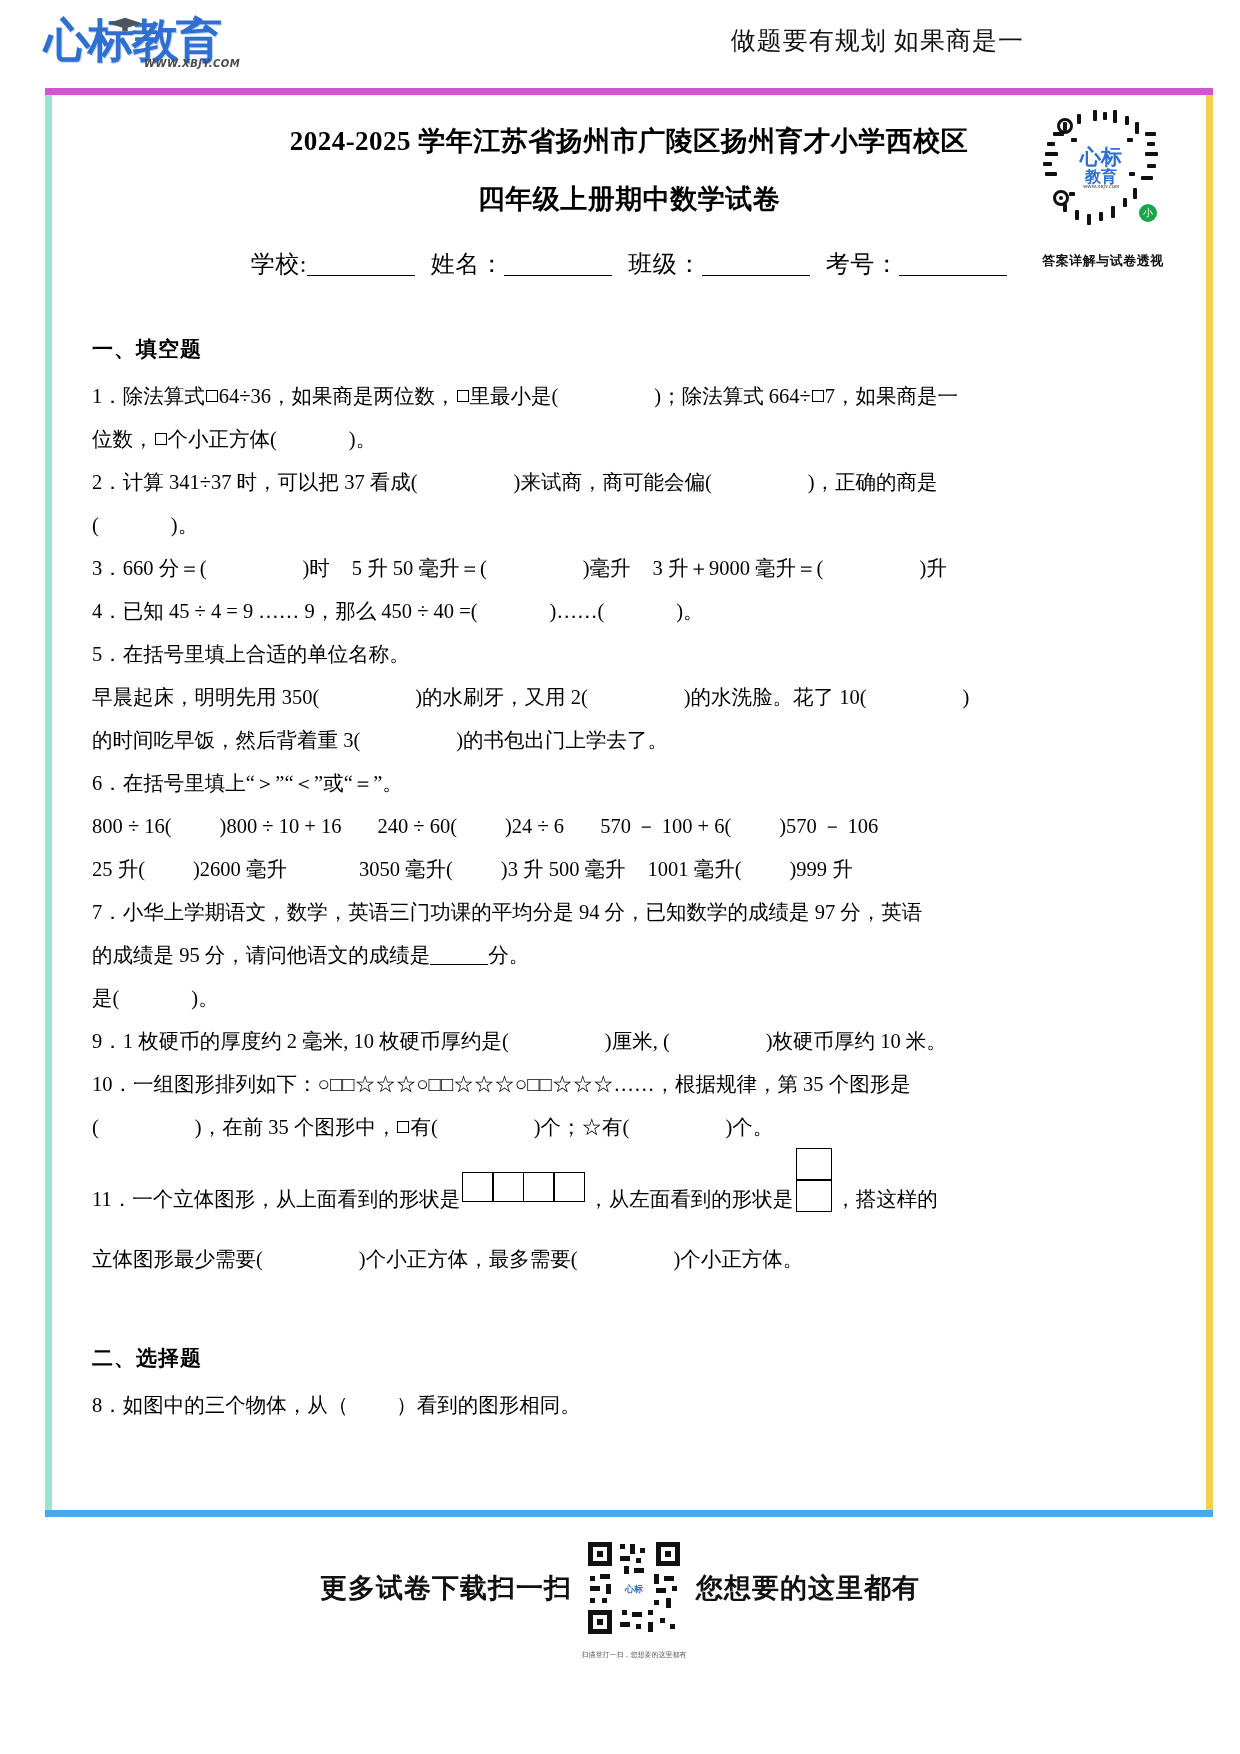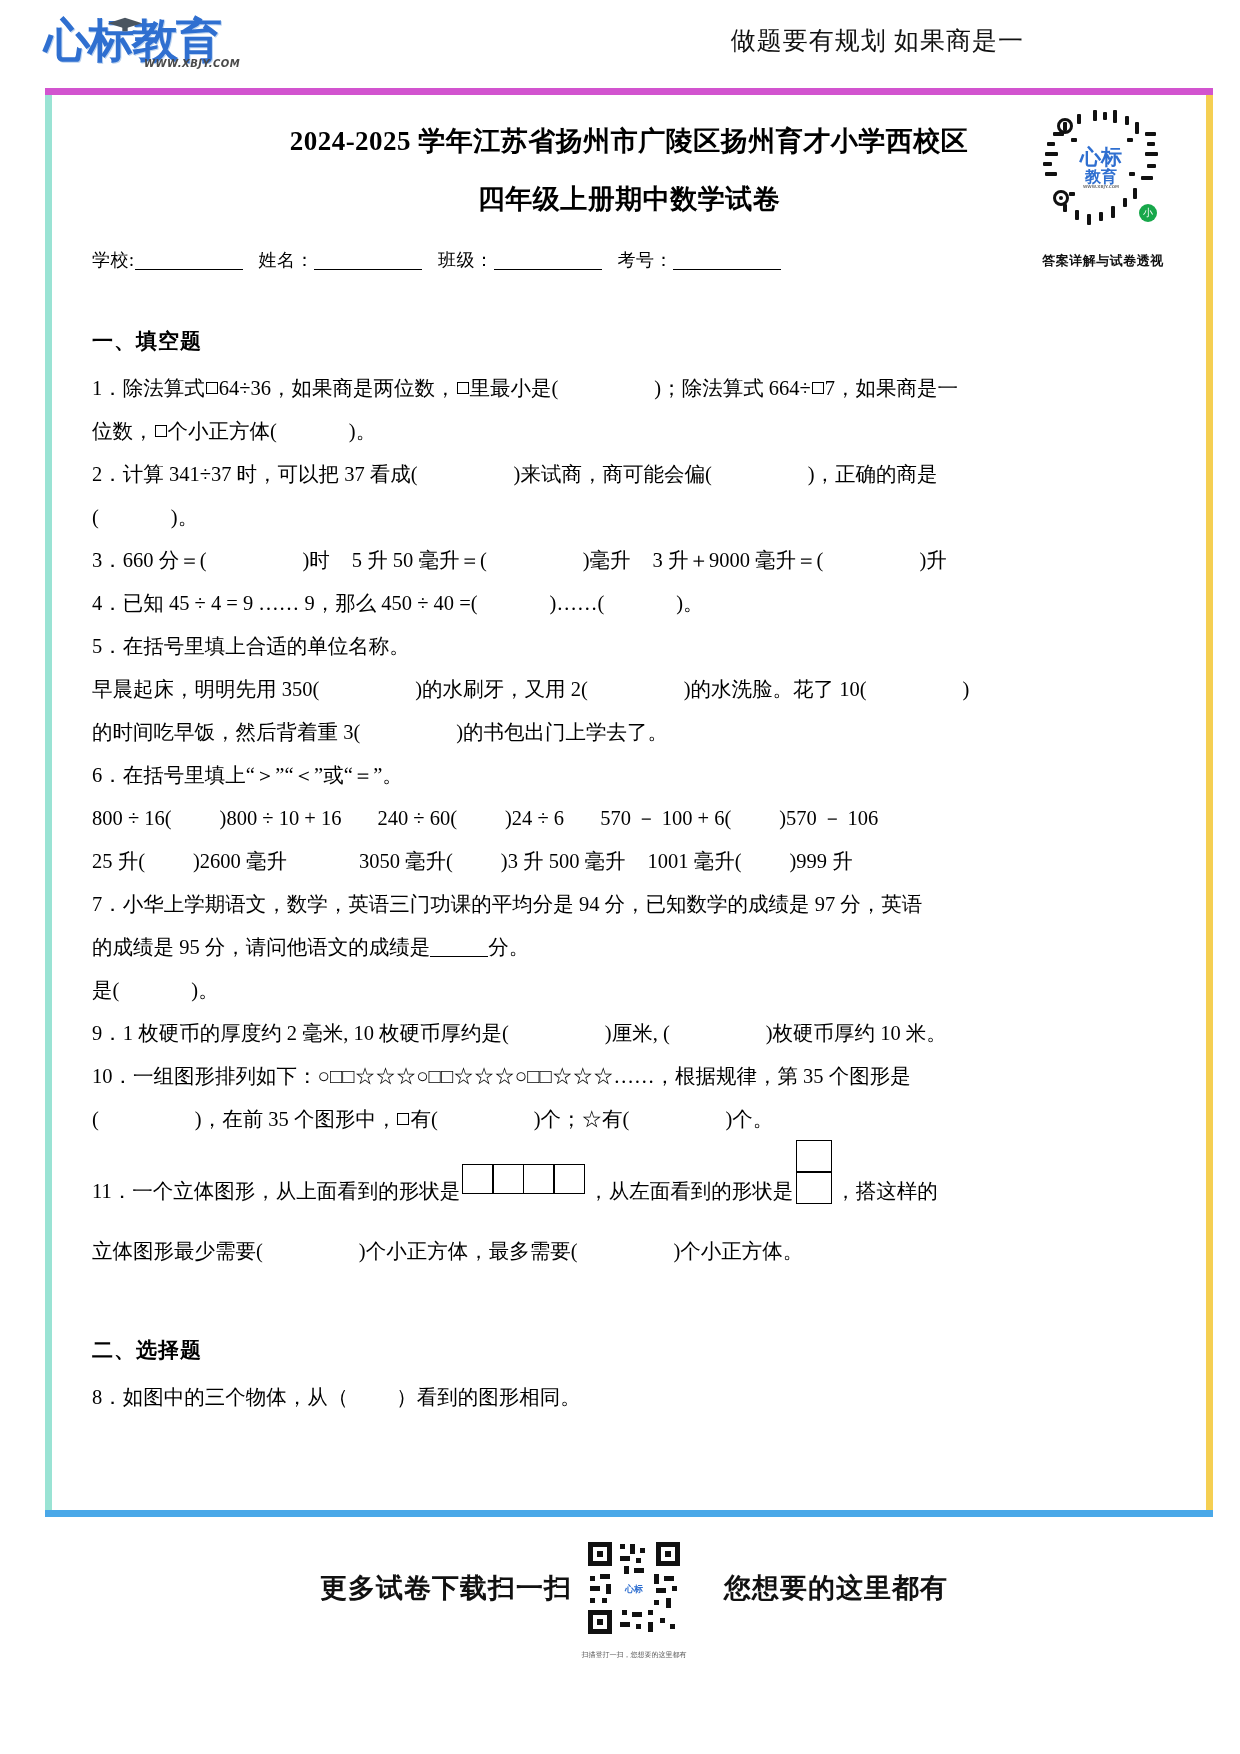--- a/index.html
+++ b/index.html
@@ -171,22 +171,22 @@
     width: 150px;
     text-align: center;
     font-size: 13px;
     font-weight: bold;
     color: #111;
     letter-spacing: 0.5px;
     white-space: nowrap;
   }
 
   .idline {
-    text-align: left;
-    font-size: 18px;
+    text-align: center;
+    font-size: 24px;
     margin-top: 26px;
     color: #000;
     letter-spacing: 0.5px;
   }
   .idline .ul {
     display: inline-block;
     border-bottom: 1.6px solid #000;
     width: 108px;
     height: 20px;
     vertical-align: -4px;
@@ -262,21 +262,20 @@
     display: flex;
     align-items: center;
     justify-content: center;
   }
   .footer-text {
     font-size: 27px;
     font-weight: bold;
     color: #111;
     letter-spacing: 1px;
     white-space: nowrap;
-    margin-left: 28px;
   }
   .footer-qr {
     width: 96px; height: 96px;
     margin: 0 14px;
     position: relative;
     background: #fff;
   }
   .footer-qr .fq {
     position: absolute;
     background: #111;

